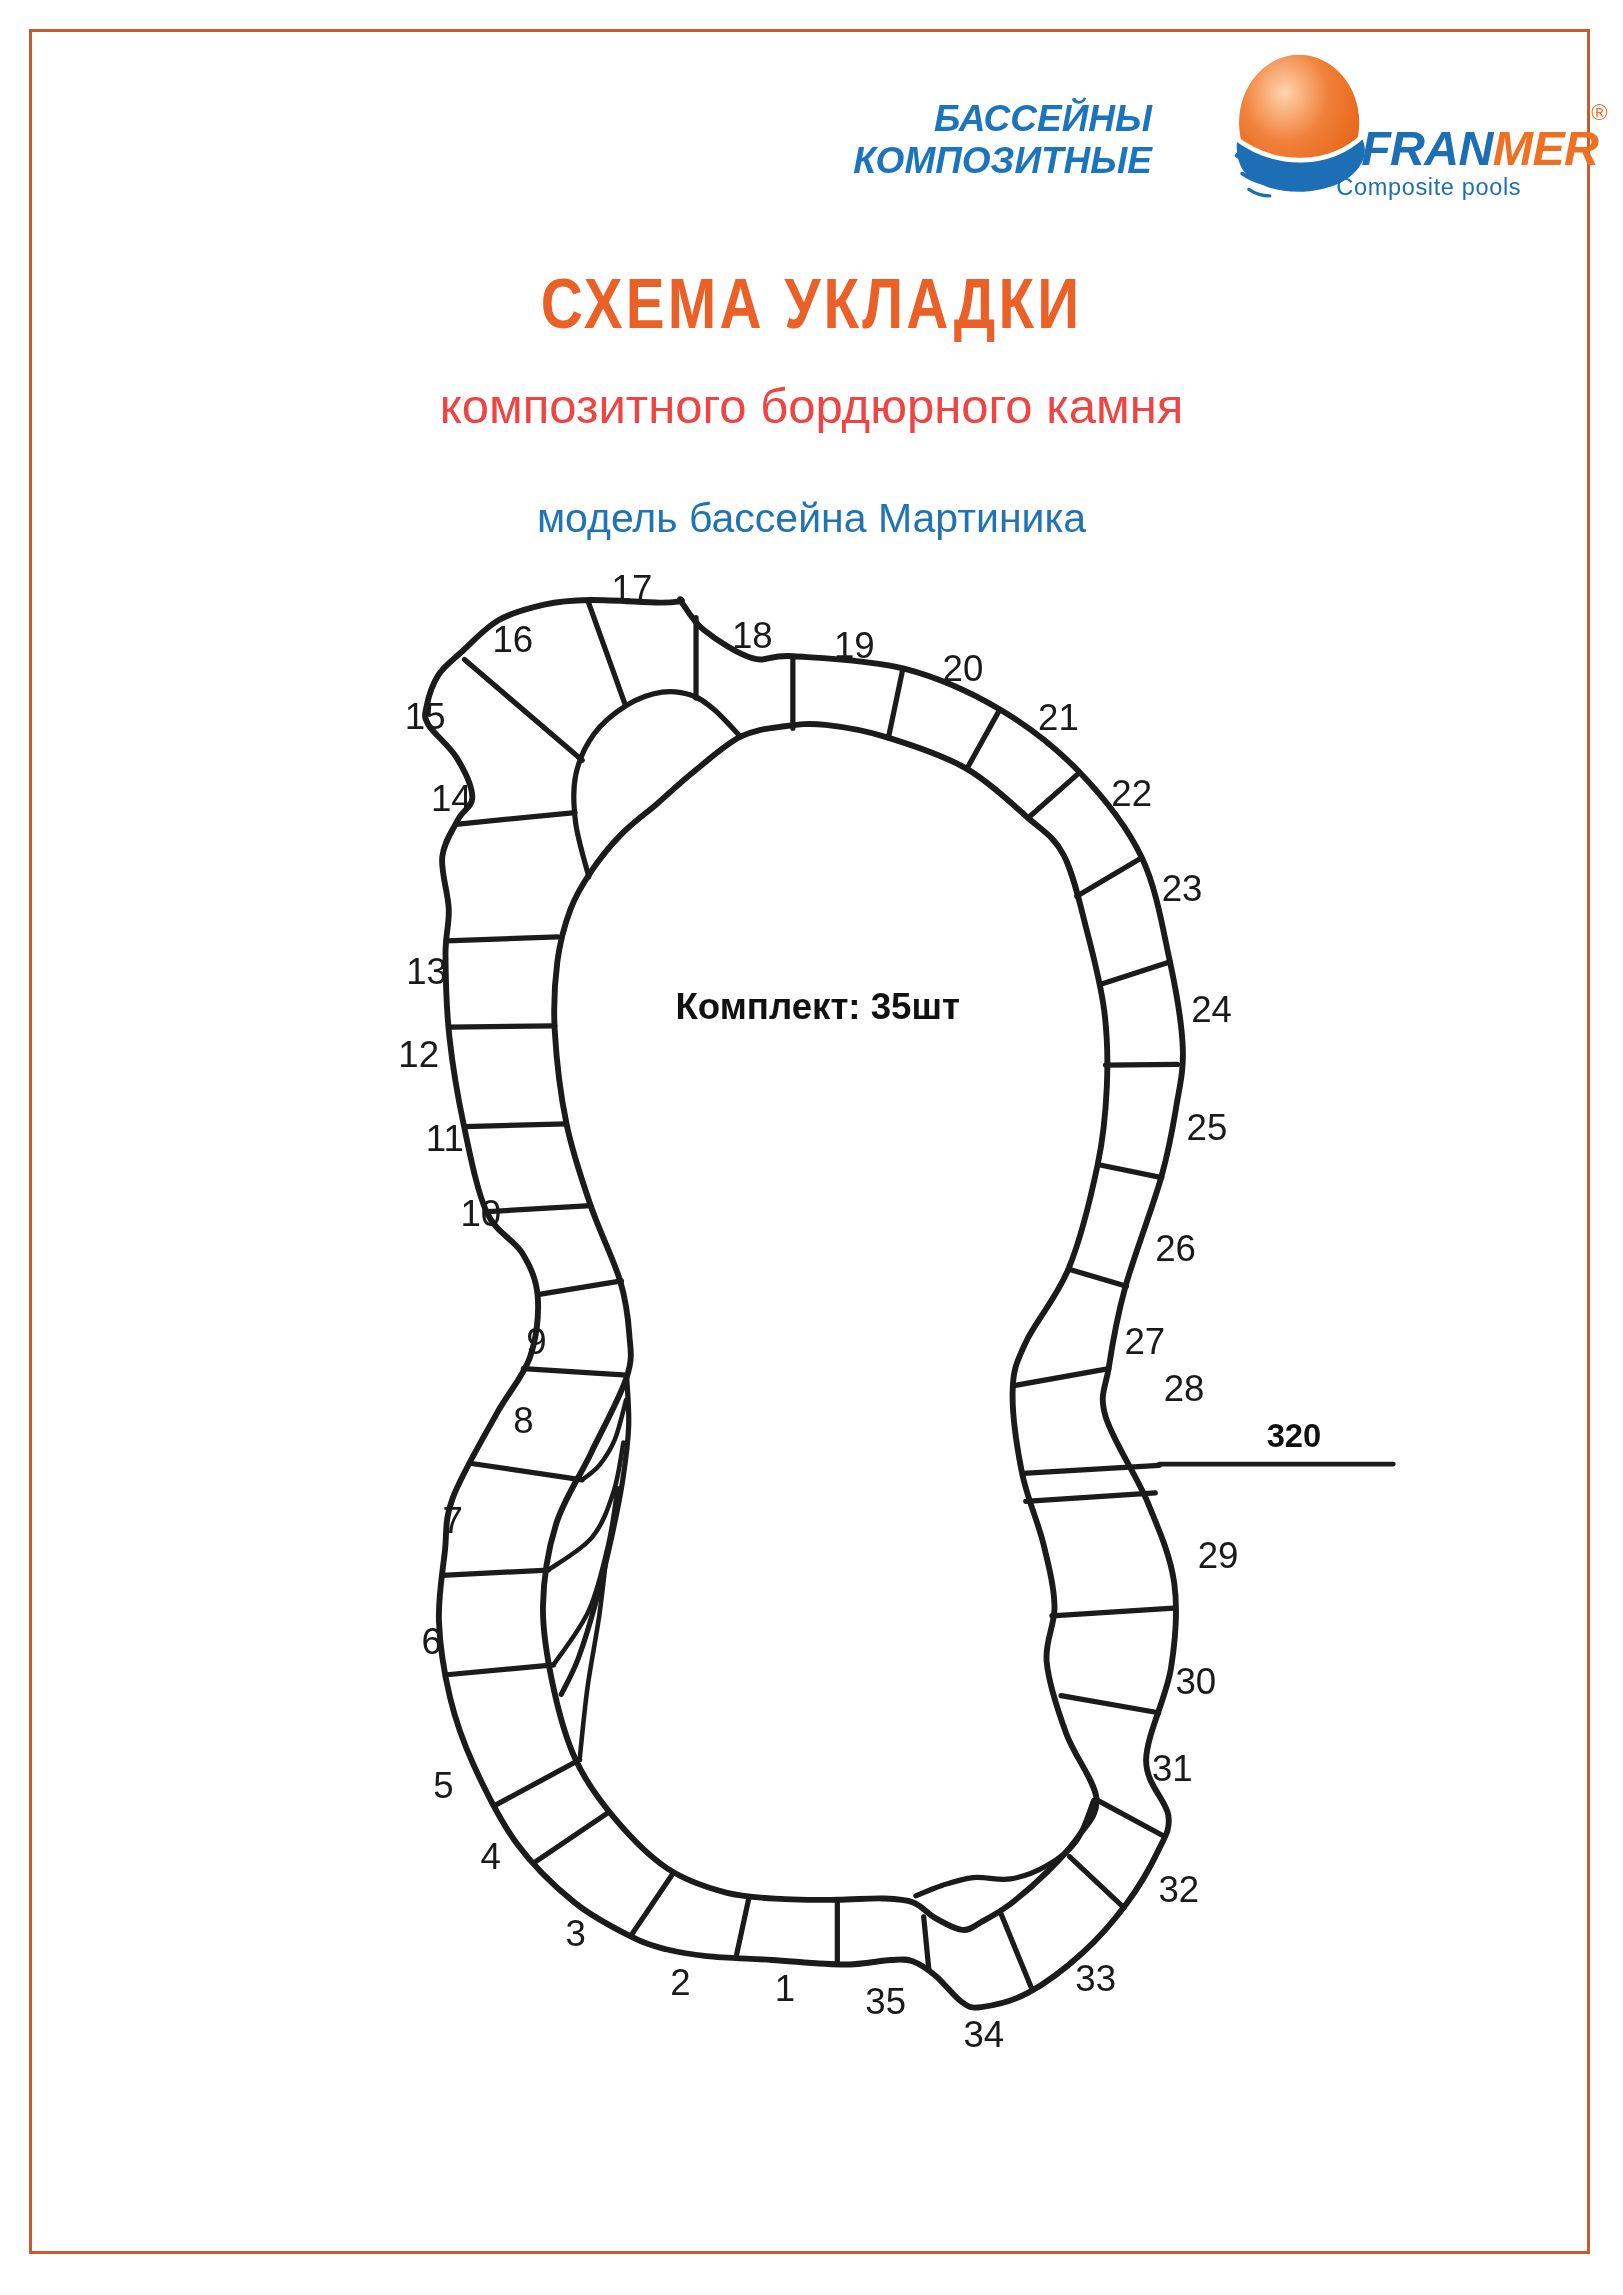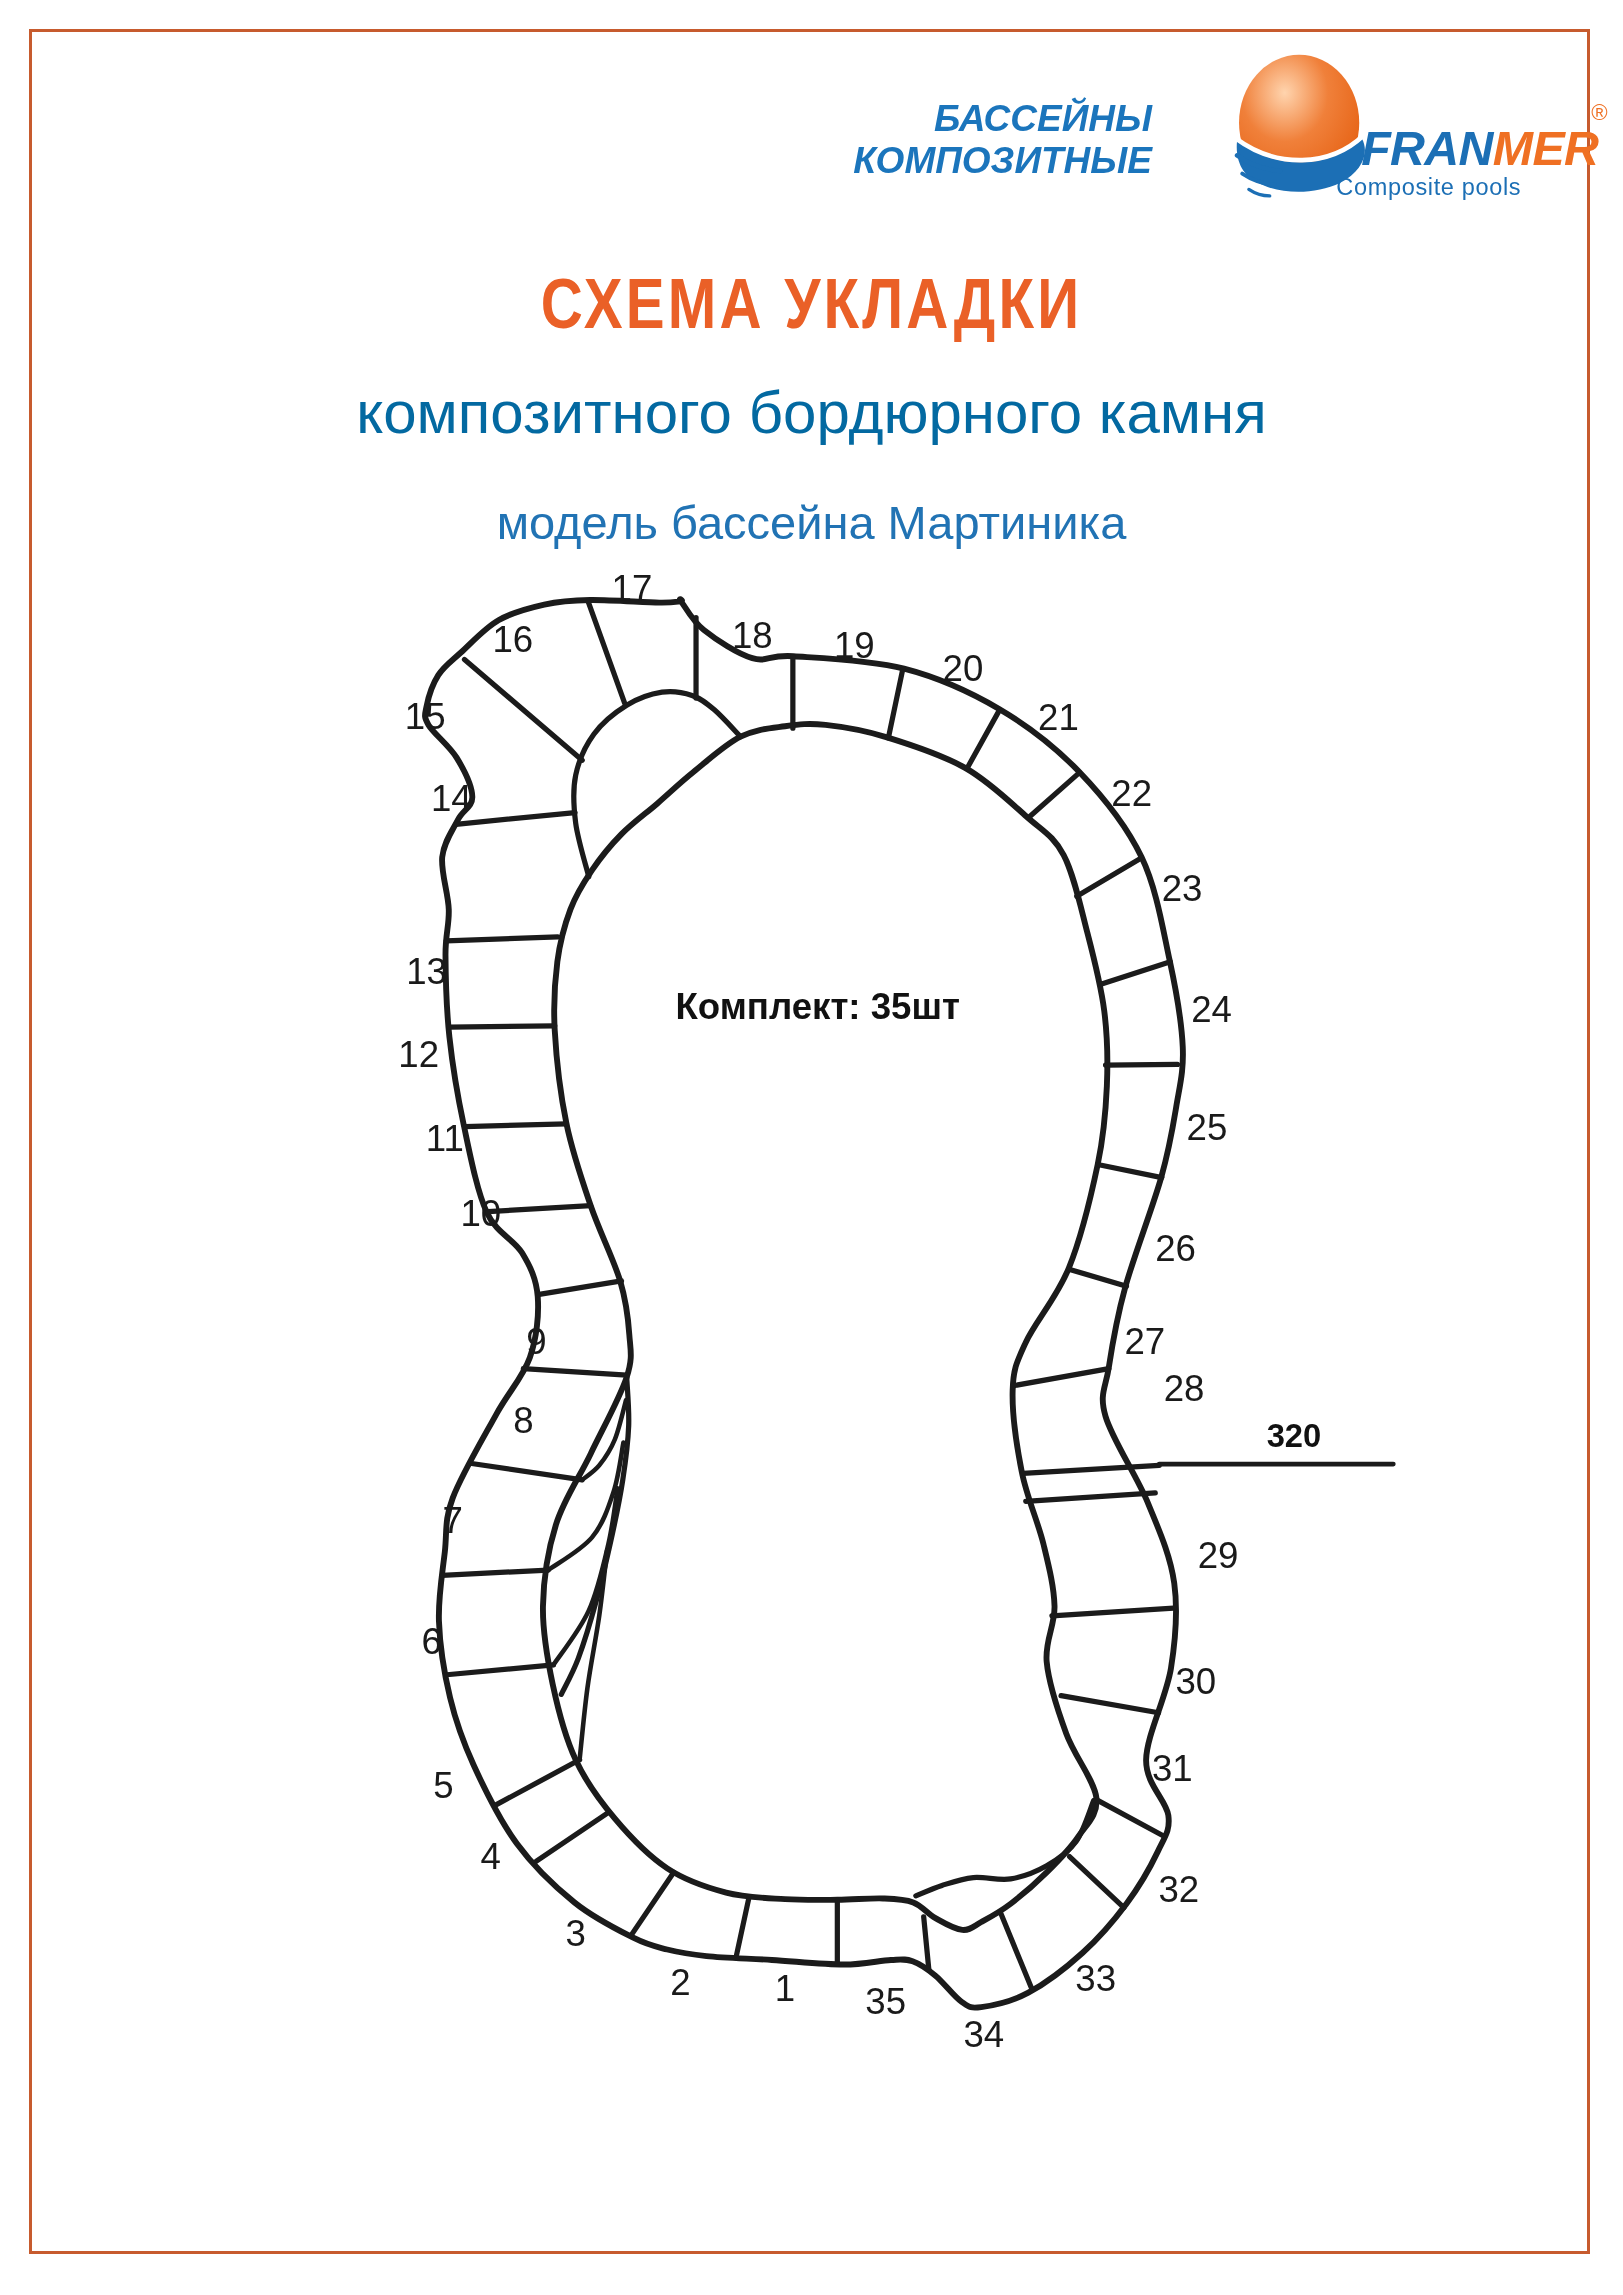--- a/index.html
+++ b/index.html
@@ -7,22 +7,22 @@
     width:1623px;height:2295px;background:#ffffff;position:relative;
     font-family:"Liberation Sans",sans-serif;overflow:hidden;
   }
   #frame{
     position:absolute;left:29.4px;top:29.4px;width:1561px;height:2225px;
     border:3.9px solid #c75b2e;box-sizing:border-box;pointer-events:none;
   }
   #diagram-svg{position:absolute;left:0;top:0;width:1623px;height:2295px;}
   .centered{position:absolute;left:0;width:1623px;text-align:center;white-space:nowrap;}
   #title1{top:263px;font-weight:bold;font-size:71px;color:#ea6027;letter-spacing:3.9px;transform:scaleX(.82);}
-  #title2{top:378px;font-size:60px;color:#0369a1;font-weight:400;}
-  #title3{top:495px;font-size:47px;color:#2173b4;font-weight:400;}
+  #title2{top:378px;font-size:49px;color:#ef4444;font-weight:400;}
+  #title3{top:495px;font-size:41px;color:#2173b4;font-weight:400;}
   #brand{
     position:absolute;top:98px;left:563px;width:589px;text-align:right;
     color:#1b75bc;font-weight:bold;font-style:italic;font-size:37px;line-height:1.14;
   }
   #logo-svg{position:absolute;left:1217px;top:43px;width:406px;height:196px;}
 </style>
 </head>
 <body>
 
 <svg id="diagram-svg" viewBox="0 0 2481 3508" xmlns="http://www.w3.org/2000/svg">

